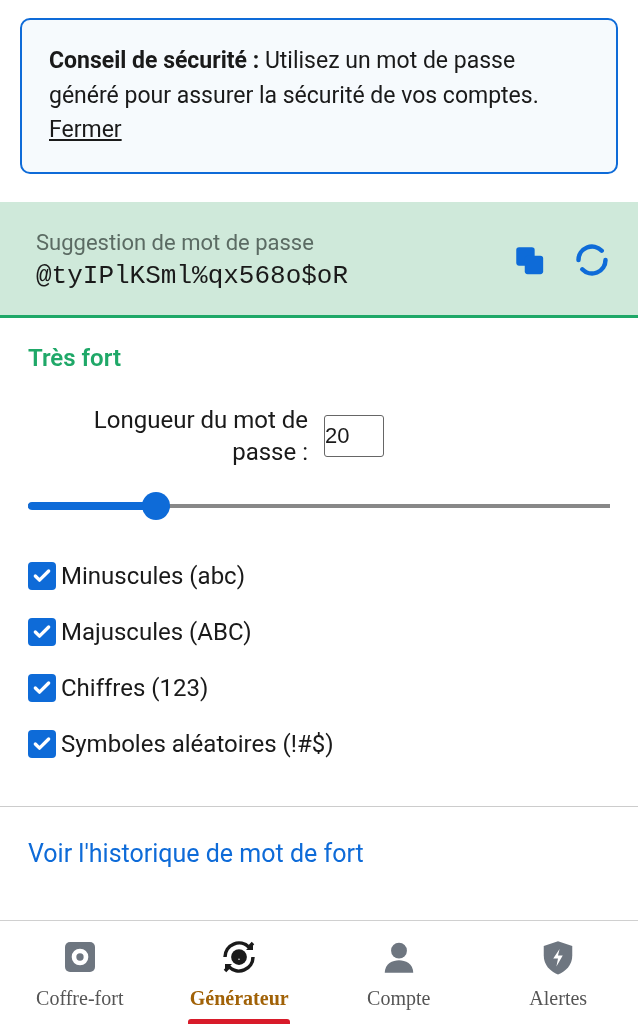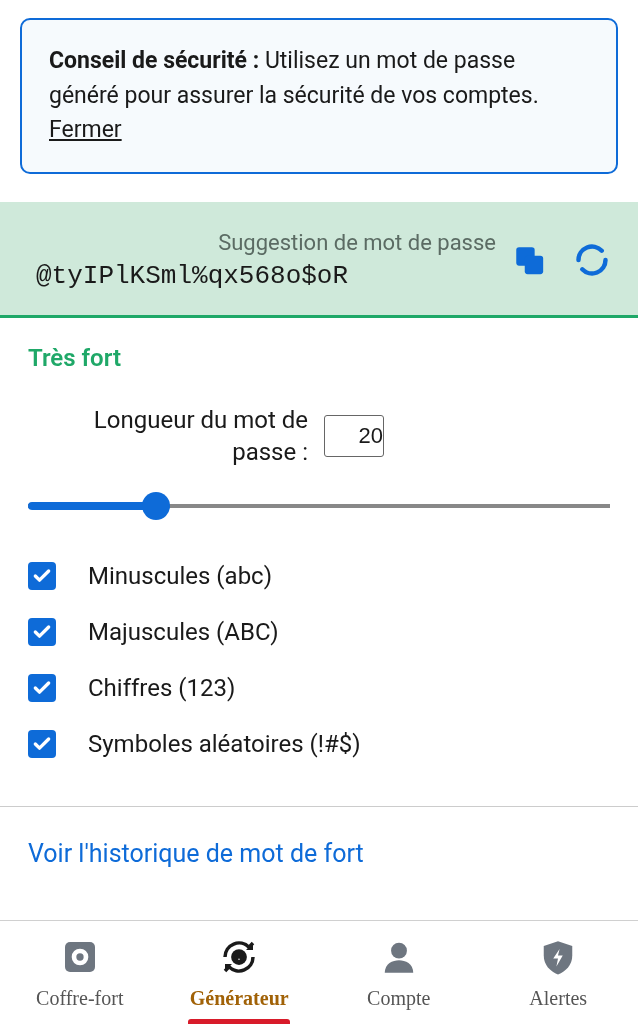--- a/index.html
+++ b/index.html
@@ -30,21 +30,20 @@
       display: flex;
       align-items: center;
       justify-content: space-between;
       gap: 16px;
     }
     .suggestion-text { flex: 1; }
     .suggestion-label {
       color: #5b6b63;
       font-size: 22px;
       margin-bottom: 6px;
-      text-align: right;
     }
     .suggestion-password {
       font-family: "Courier New", monospace;
       font-size: 26px;
       font-weight: 500;
       color: #1a1a1a;
       word-break: break-all;
     }
     .suggestion-actions {
       display: flex;
@@ -70,21 +69,21 @@
       gap: 16px;
       font-size: 24px;
       color: #1a1a1a;
     }
     .length-label { max-width: 280px; line-height: 1.35; text-align: right; }
     .length-input {
       width: 60px;
       height: 42px;
       border: 1.5px solid #666;
       border-radius: 3px;
-      text-align: right;
+      text-align: left;
       font-size: 22px;
       color: #1a1a1a;
       background: #fff;
     }
     .slider-wrap { padding: 12px 28px 22px 28px; }
     .slider {
       width: 100%;
       height: 32px;
       position: relative;
     }
@@ -114,21 +113,21 @@
       height: 28px;
       border-radius: 50%;
       background: #0e6bd8;
     }
     .options {
       padding: 4px 28px 28px 28px;
     }
     .option-row {
       display: flex;
       align-items: center;
-      gap: 32px;
+      gap: 5px;
       padding: 14px 0;
       font-size: 24px;
       color: #1a1a1a;
     }
     .checkbox {
       width: 28px;
       height: 28px;
       background: #0e6bd8;
       border-radius: 4px;
       display: inline-flex;

